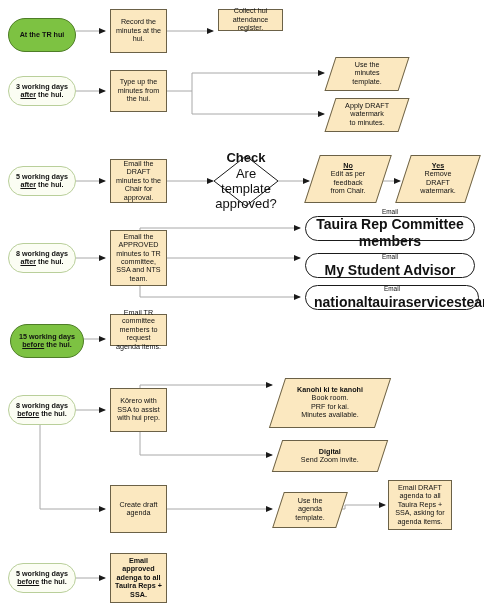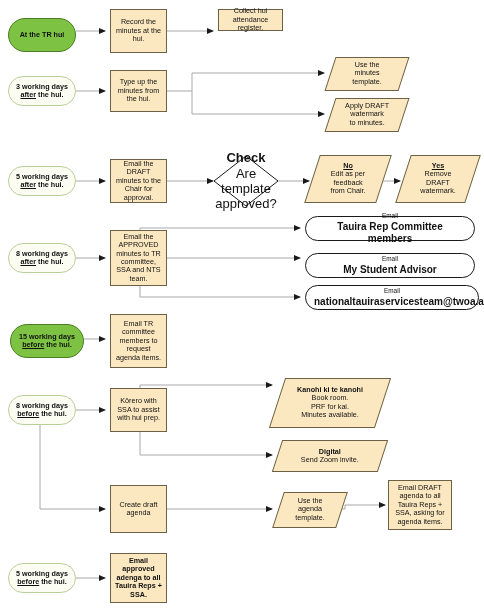--- a/index.html
+++ b/index.html
@@ -35,21 +35,21 @@
   
   .dec{background:transparent;border:none;font-size:13px;color:#111;}
   .dec .dshape{position:absolute;left:0;top:0;width:100%;height:100%;}
   .dec .txt{position:relative;z-index:2;}
   
   .stadium{
     background:#ffffff;border:1px solid #1a1a1a;border-radius:999px;
     font-size:7.2px;color:#111;padding:3px 8px;
   }
   .stadium .lead{font-size:6.4px;display:block;}
-  .stadium .main{font-size:10px;font-weight:bold;display:block;margin-top:1px;}
+  .stadium .main{font-size:14px;font-weight:bold;display:block;margin-top:1px;}
   .u{text-decoration:underline;}
   .b{font-weight:bold;}
   .bu{font-weight:bold;text-decoration:underline;}
 </style>
 </head>
 <body>
 
 <div id="canvas">
 
   <svg class="links" viewBox="0 0 484 611">
@@ -150,21 +150,21 @@
   </div>
 
   <div class="node proc" style="left:110px;top:159px;width:57px;height:44px;">
     <span class="txt">Email the DRAFT minutes to the Chair for approval.</span>
   </div>
 
   <div class="node proc" style="left:110px;top:230px;width:57px;height:56px;">
     <span class="txt">Email the APPROVED minutes to TR committee, SSA and NTS team.</span>
   </div>
 
-  <div class="node proc" style="left:110px;top:314px;width:57px;height:54px;">
+  <div class="node proc" style="left:110px;top:314px;width:57px;height:32px;">
     <span class="txt">Email TR committee members to request agenda items.</span>
   </div>
 
   <div class="node proc" style="left:110px;top:388px;width:57px;height:44px;">
     <span class="txt">Kōrero with SSA to assist with hui prep.</span>
   </div>
 
   <div class="node proc" style="left:110px;top:485px;width:57px;height:48px;">
     <span class="txt">Create draft agenda</span>
   </div>

